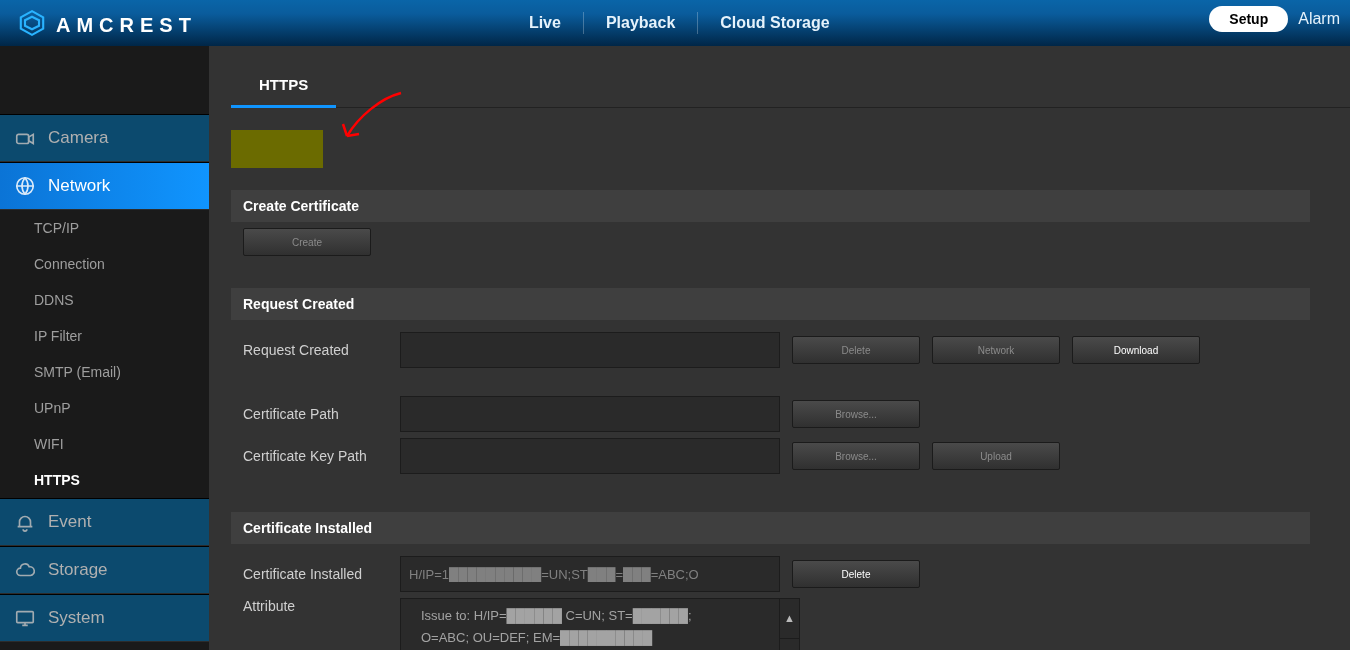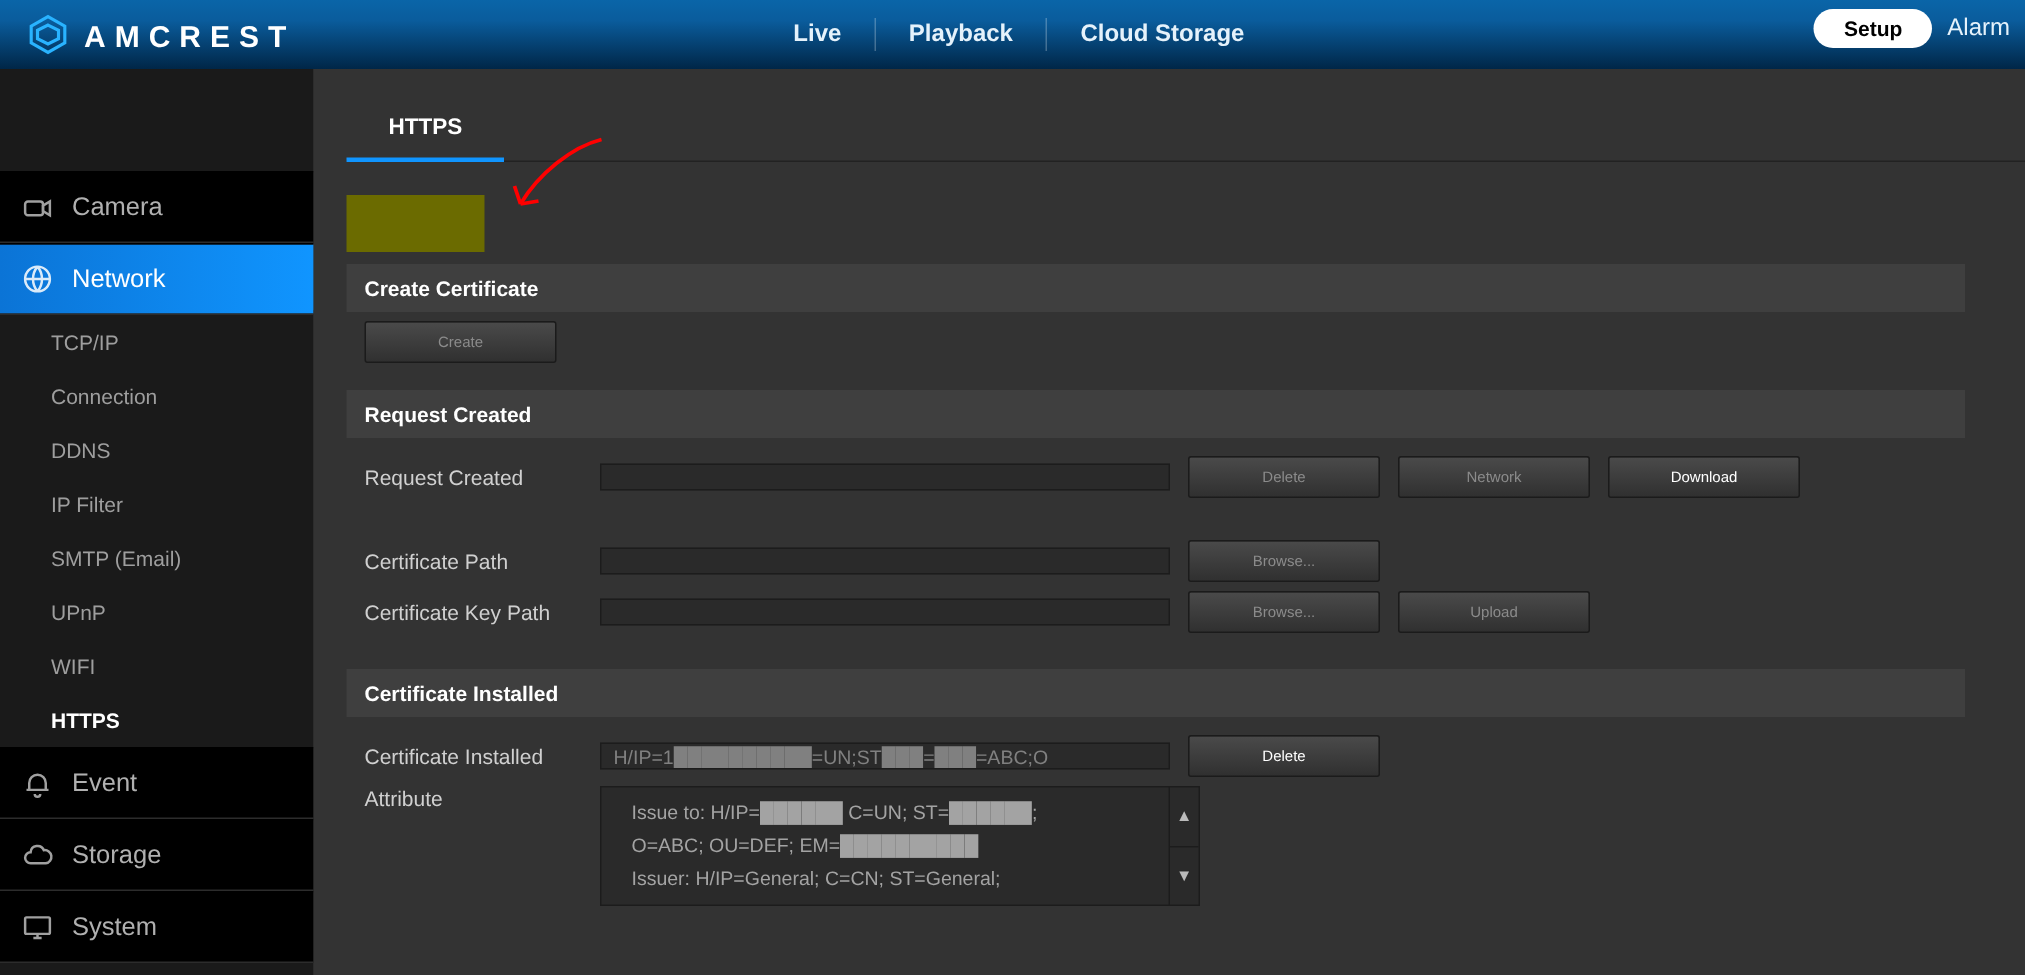--- a/index.html
+++ b/index.html
@@ -39,21 +39,21 @@
   
   .sidebar {
     position: absolute; left: 0; top: 46px; width: 209px; bottom: 0;
     background: #1a1a1a;
   }
   .side-spacer { height: 68px; }
   .side-section {
     display: flex; align-items: center; gap: 12px;
     padding: 12px 14px; font-size: 17px; color: #c8c8c8;
     border-top: 1px solid #000; border-bottom: 1px solid #2c2c2c;
-    background: #000000; cursor: pointer;
+    background: #0c4a6e; cursor: pointer;
   }
   .side-section.disabled { color: #b0b0b0; }
   .side-section.active {
     background: linear-gradient(to right, #0b74d6, #1095ff);
     color: #fff; font-weight: 400; position: relative;
   }
   .side-section.active::after {
     content: ""; position: absolute; right: -14px; top: 0; width: 0; height: 0;
     border-top: 22px solid transparent; border-bottom: 22px solid transparent;
     border-left: 14px solid #1095ff;
@@ -81,29 +81,29 @@
   
   .redact-block {
     width: 92px; height: 38px; background: #6b6b00; 
     margin-bottom: 8px;
   }
   .arrow-anno { position: absolute; left: 110px; top: -20px; pointer-events: none; }
   .arrow-anno svg { overflow: visible; }
 
   .section-header {
     background: #3f3f3f; color: #fff; font-weight: 700; font-size: 14px;
-    padding: 8px 12px; margin-top: 8px;
+    padding: 8px 12px; margin-top: 22px;
   }
   .section-body { padding: 6px 12px 10px 12px; }
 
   .row { display: flex; align-items: center; gap: 12px; margin: 6px 0; }
   .lbl { width: 145px; font-size: 14px; color: #d0d0d0; flex-shrink: 0; }
 
   .txt-input {
-    width: 380px; height: 18px; background: #2a2a2a; border: 1px solid #1c1c1c;
+    width: 380px; height: 36px; background: #2a2a2a; border: 1px solid #1c1c1c;
     color: #8f8f8f; padding: 0 8px; font-size: 13px;
   }
   .txt-input.readonly { color: #808080; }
 
   .attr-box {
     width: 380px; height: 80px; background: #2a2a2a; border: 1px solid #1c1c1c;
     color: #a3a3a3; padding: 6px 20px; font-size: 13px; line-height: 22px;
     overflow-y: auto; resize: none; white-space: pre-wrap;
   }
 

